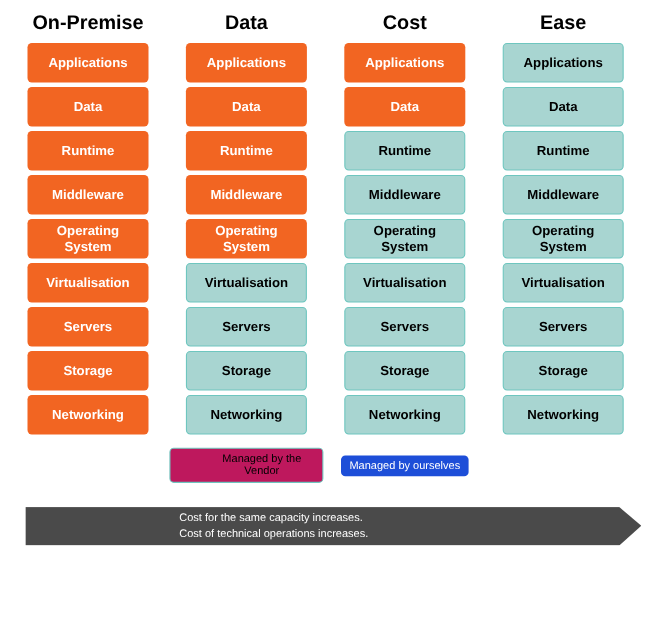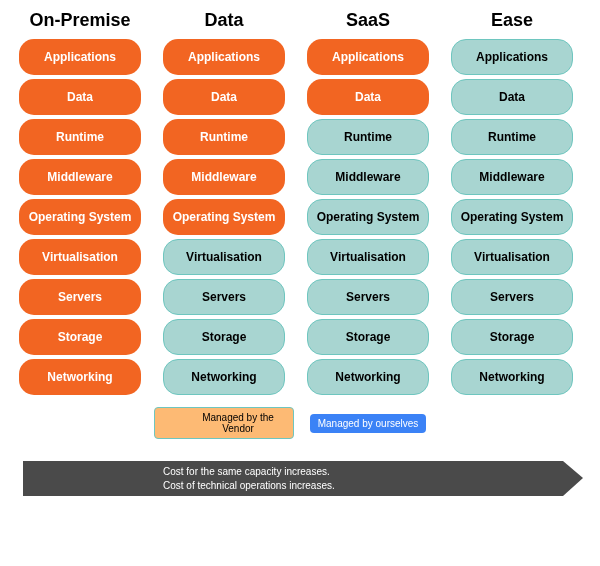--- a/index.html
+++ b/index.html
@@ -37,29 +37,29 @@
     }
 
     .items-list {
       display: flex;
       flex-direction: column;
       gap: 4px;
       width: 100%;
     }
 
     .item-box {
-      width: 122px;
+      width: 110px;
       min-height: 36px;
       display: flex;
       align-items: center;
       justify-content: center;
       text-align: center;
       font-size: 12px;
       font-weight: bold;
-      border-radius: 15px;
+      border-radius: 4px;
       padding: 0 6px;
       margin: 0 auto;
     }
 
     .orange {
       background-color: #F26522;
       color: #fff;
       border: none;
     }
 
@@ -74,28 +74,28 @@
       align-items: center;
       justify-content: center;
       text-align: center;
       font-size: 10px;
       padding: 4px 8px;
       border-radius: 4px;
       min-width: 90px;
     }
 
     .legend-vendor {
-      background-color: #fdba74;
+      background-color: #be185d;
       color: #000;
       border: 1.5px solid #6EC6BF;
       padding-left: 36px;
     }
 
     .legend-ourselves {
-      background-color: #3b82f6;
+      background-color: #1d4ed8;
       color: #fff;
       border: none;
     }
 
     .arrow-section {
       margin-top: 8px;
       position: relative;
       width: 580px;
       margin-left: 18px;
     }
@@ -175,21 +175,21 @@
           <div class="item-box orange">Runtime</div>
           <div class="item-box orange">Middleware</div>
           <div class="item-box orange">Operating System</div>
           <div class="item-box teal">Virtualisation</div>
           <div class="item-box teal">Servers</div>
           <div class="item-box teal">Storage</div>
           <div class="item-box teal">Networking</div>
         </div>
       </div>
       <div class="column">
-        <div class="col-header">SaaS</div>
+        <div class="col-header">Cost</div>
         <div class="items-list">
           <div class="item-box orange">Applications</div>
           <div class="item-box orange">Data</div>
           <div class="item-box teal">Runtime</div>
           <div class="item-box teal">Middleware</div>
           <div class="item-box teal">Operating System</div>
           <div class="item-box teal">Virtualisation</div>
           <div class="item-box teal">Servers</div>
           <div class="item-box teal">Storage</div>
           <div class="item-box teal">Networking</div>

